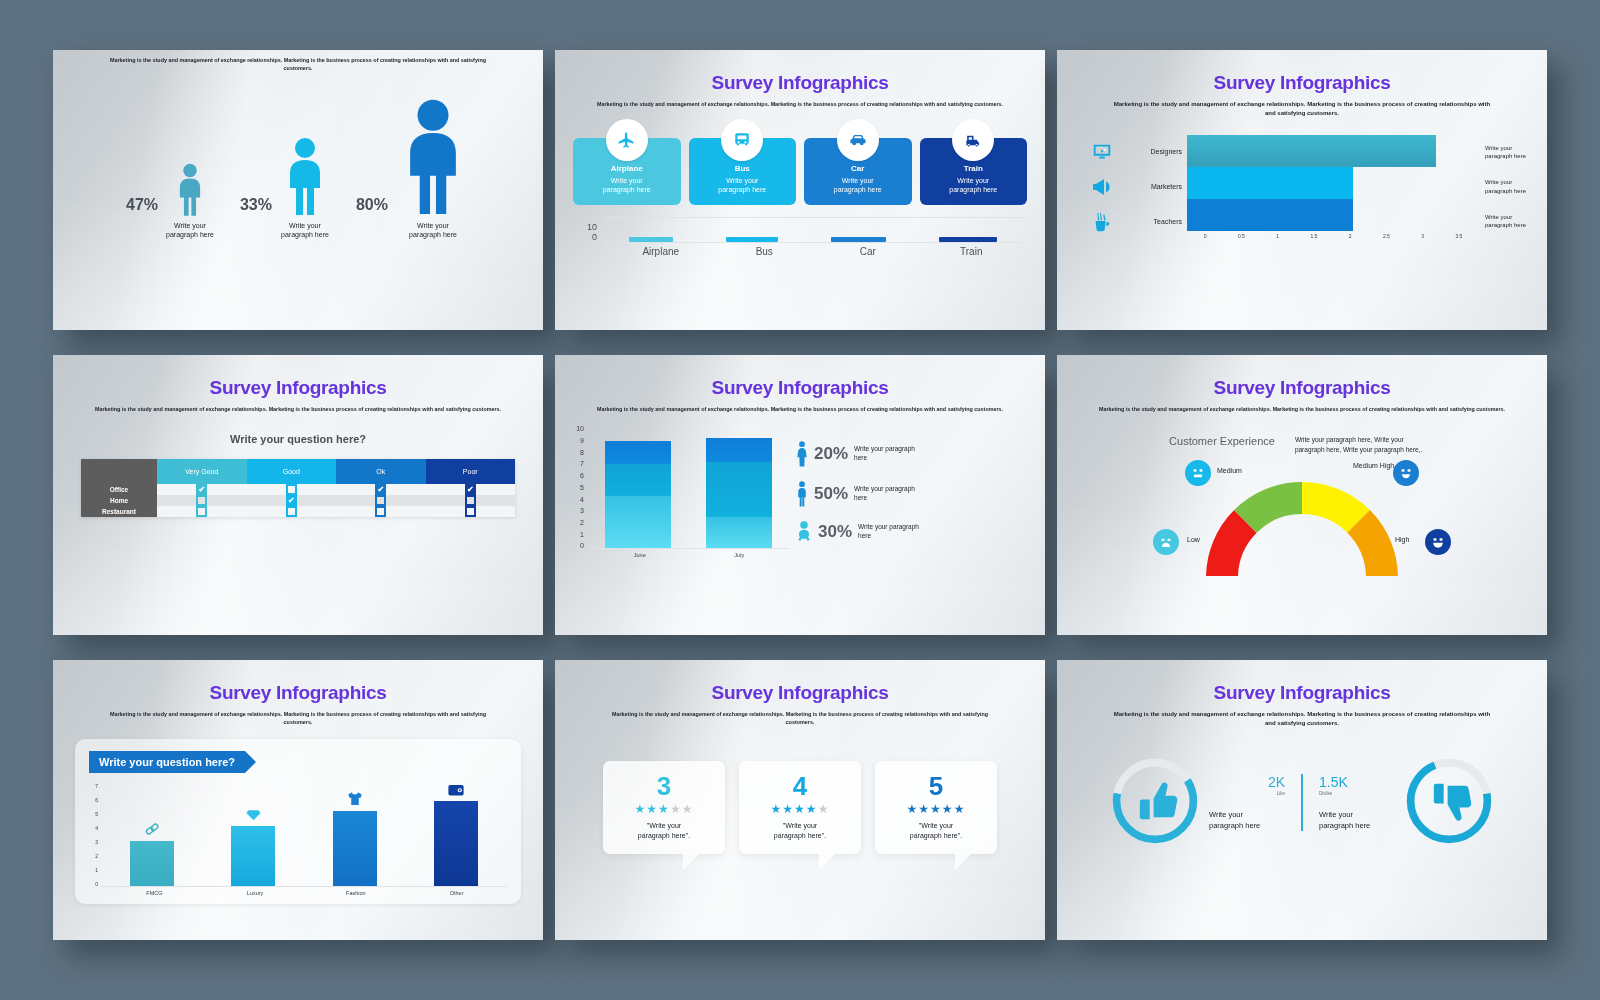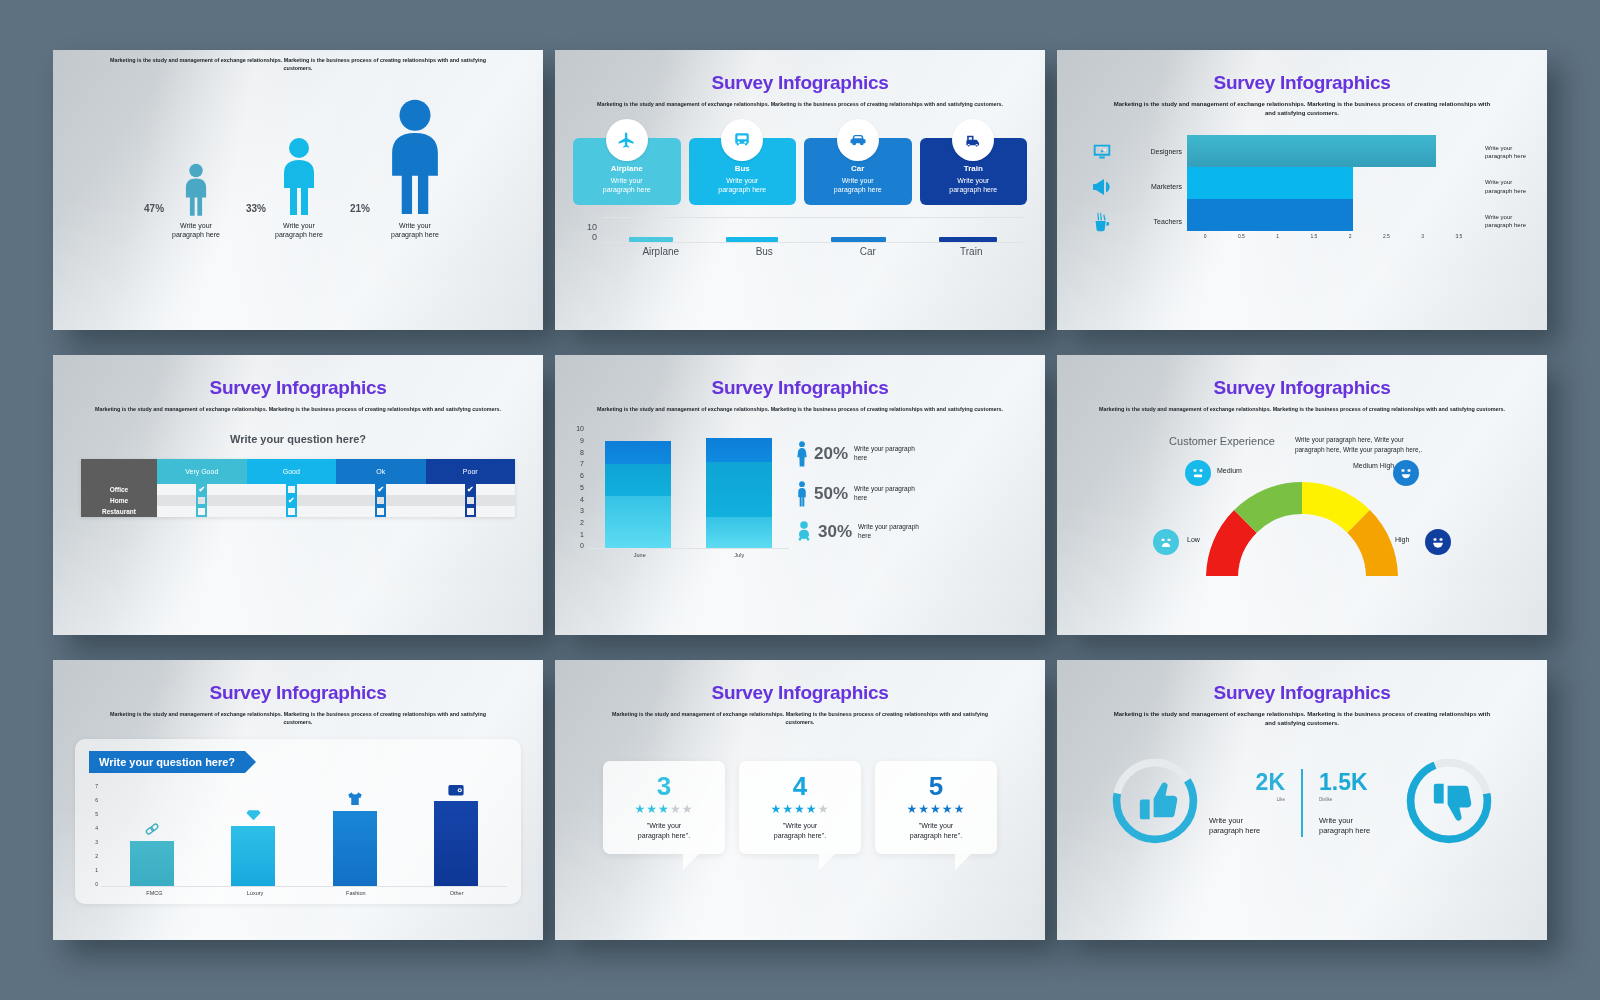--- a/index.html
+++ b/index.html
@@ -42,21 +42,21 @@
   .subtitle {
     text-align:center; color:#20262c; font-size:5.4px;
     line-height:1.55; margin:6px auto 0; max-width:400px; font-weight:bold;
   }
   .subtitle.wide { max-width: 440px; }
   .subtitle.big { font-size:6px; max-width:380px; }
 
   
   .people { display:flex; align-items:flex-end; justify-content:center; gap:26px; margin-top:26px; }
   .pgroup { display:flex; align-items:flex-end; gap:8px; }
-  .pct { font-size:10px; font-weight:bold; color:#4a5058; margin-bottom:26px; }
+  .pct { font-size:16px; font-weight:bold; color:#4a5058; margin-bottom:26px; }
   .pfig { display:flex; flex-direction:column; align-items:center; }
   .plabel { font-size:7px; color:#20262c; text-align:center; line-height:1.35; margin-top:4px; font-weight:500;}
 
   
   .cards { display:flex; justify-content:center; gap:8px; margin-top:30px; padding:0 18px; }
   .card { width:124px; border-radius:6px; padding:26px 5px 10px; text-align:center; color:#fff; position:relative; }
   .card .cicon {
     position:absolute; top:-19px; left:50%; transform:translateX(-50%);
     width:42px; height:42px; border-radius:50%; background:#fff;
     display:flex; align-items:center; justify-content:center;
@@ -139,21 +139,21 @@
   .bubble { width:122px; background:rgba(255,255,255,.82); border-radius:7px; padding:12px 8px 14px; text-align:center; position:relative; box-shadow:0 2px 7px rgba(0,0,0,.07);}
   .bubble::after { content:""; position:absolute; bottom:-16px; right:26px; border-left:16px solid rgba(255,255,255,.82); border-bottom:16px solid transparent;}
   .bnum { font-size:26px; font-weight:bold; line-height:1; }
   .bstars { font-size:12px; letter-spacing:1px; margin:3px 0 5px; }
   .btext { font-size:7px; color:#20262c; line-height:1.4;}
 
   
   .ld { display:flex; align-items:center; justify-content:center; gap:6px; margin-top:24px;}
   .ld-mid { display:flex; align-items:stretch; gap:12px;}
   .ld-col { width:80px; }
-  .ld-val { font-size:23px; font-weight:bold; }
+  .ld-val { font-size:14px; font-weight:normal; }
   .ld-cap { font-size:4.5px; color:#6a7178; margin-top:1px;}
   .ld-note { font-size:7.5px; color:#20262c; line-height:1.4; margin-top:14px;}
   .ld-divider { width:2px; background:#2bb0da; }
 </style>
 </head>
 <body>
 
 <div id="deck">
 
   <div class="slide">
@@ -173,21 +173,21 @@
         <div class="pct">33%</div>
         <div class="pfig">
           <svg width="50" height="80" viewBox="0 0 100 160">
             <circle cx="50" cy="22" r="20" fill="#14b9e8"></circle>
             <path d="M50 46c-20 0-30 10-30 26v30h12v54h14v-54h8v54h14v-54h12V72c0-16-10-26-30-26z" fill="#14b9e8"></path>
           </svg>
           <div class="plabel">Write your<br>paragraph here</div>
         </div>
       </div>
       <div class="pgroup">
-        <div class="pct">21%</div>
+        <div class="pct">80%</div>
         <div class="pfig">
           <svg width="74" height="118" viewBox="0 0 100 160">
             <circle cx="50" cy="22" r="21" fill="#1276c9"></circle>
             <path d="M50 46c-21 0-31 10-31 27v31h13v52h14v-52h8v52h14v-52h13V73c0-17-10-27-31-27z" fill="#1276c9"></path>
           </svg>
           <div class="plabel">Write your<br>paragraph here</div>
         </div>
       </div>
     </div>
   </div>

